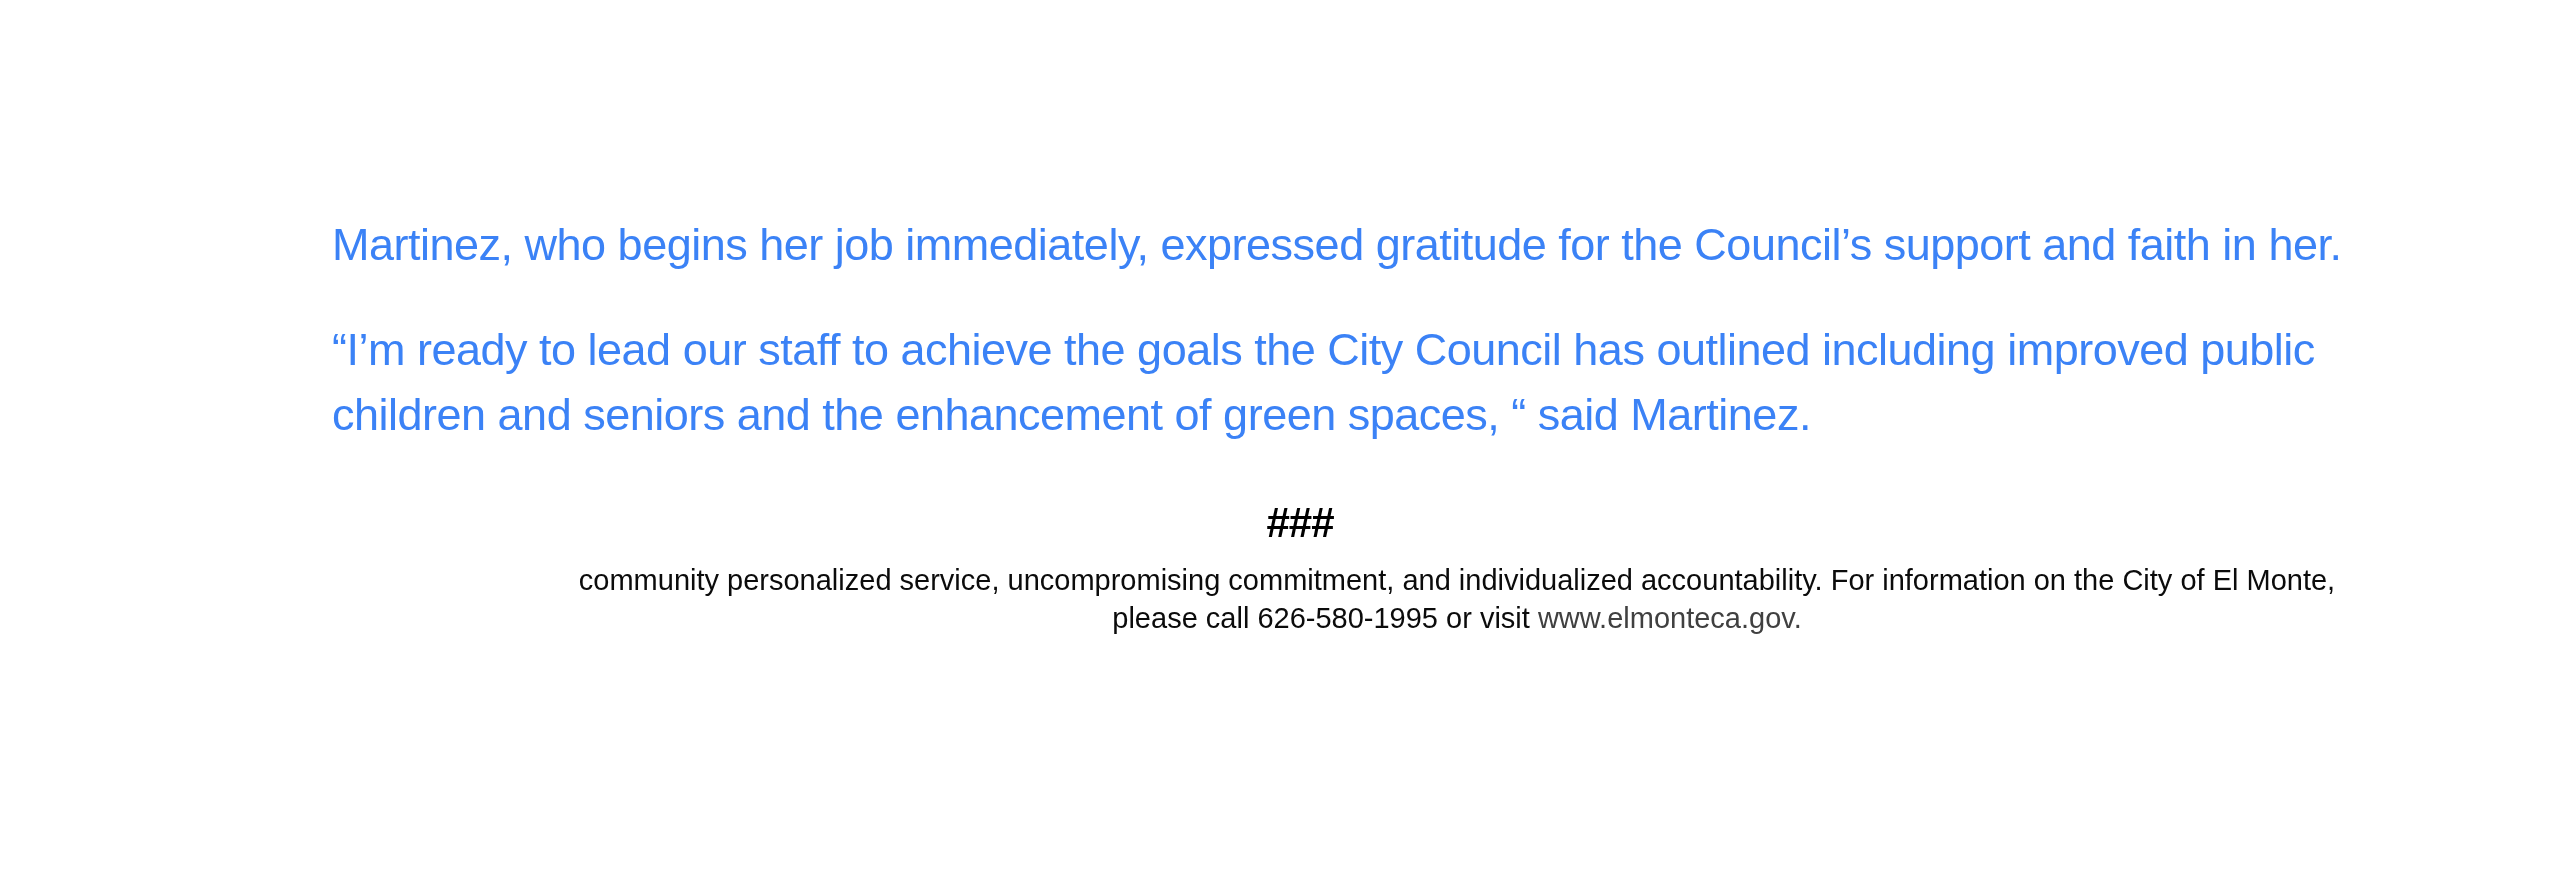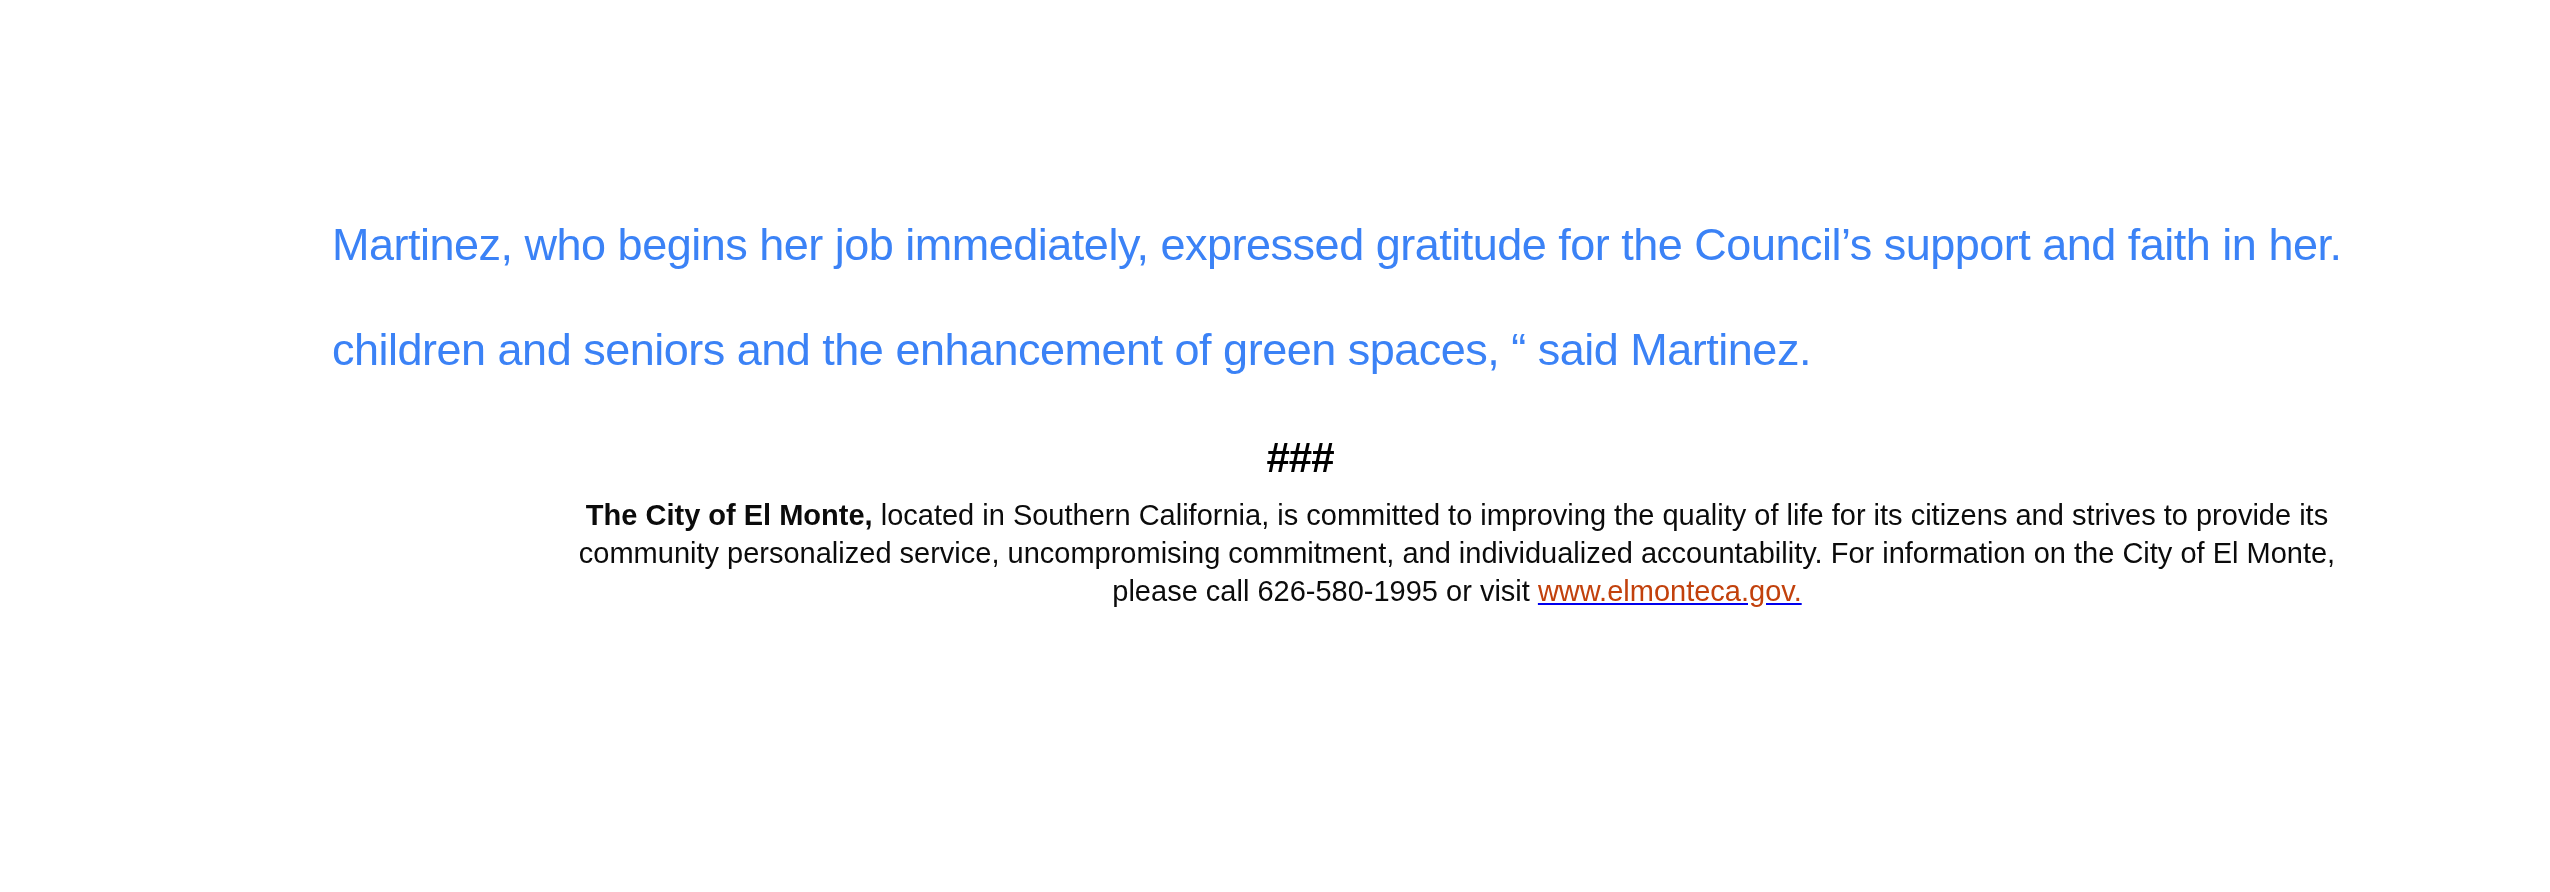--- a/index.html
+++ b/index.html
@@ -43,42 +43,41 @@
     margin-top: 14px;
     text-align: center;
     transform: translateX(46px);
     font-size: 29px;
     line-height: 38px;
     color: #0b0b0b;
   }
   .boilerplate .line { white-space: pre; }
   .boilerplate .lead-bold { font-weight: 700; }
   .doc-link {
-    color: #c2410c;
-    text-decoration: underline;
+    color: #404040;
     text-decoration-color: #0000ee;
     cursor: pointer;
   }
 </style>
 </head>
 <body>
 
 <div class="page">
   <div class="content">
 
     <div class="body-para para-1">
       <div class="line">Martinez, who begins her job immediately, expressed gratitude for the Council’s support and faith in her.</div>
     </div>
 
     <div class="body-para para-2">
+      <div class="line">“I’m ready to lead our staff to achieve the goals the City Council has outlined including improved public</div>
       <div class="line">children and seniors and the enhancement of green spaces, “ said Martinez.</div>
     </div>
 
     <div class="separator">###</div>
 
     <div class="boilerplate">
-      <div class="line"><span class="lead-bold">The City of El Monte,</span><span> located in Southern California, is committed to improving the quality of life for its citizens and strives to provide its</span></div>
       <div class="line">community personalized service, uncompromising commitment, and individualized accountability. For information on the City of El Monte,</div>
       <div class="line"><span>please call 626-580-1995 or visit </span><a class="doc-link">www.elmonteca.gov.</a></div>
     </div>
 
   </div>
 </div>
 
 </body></html>

